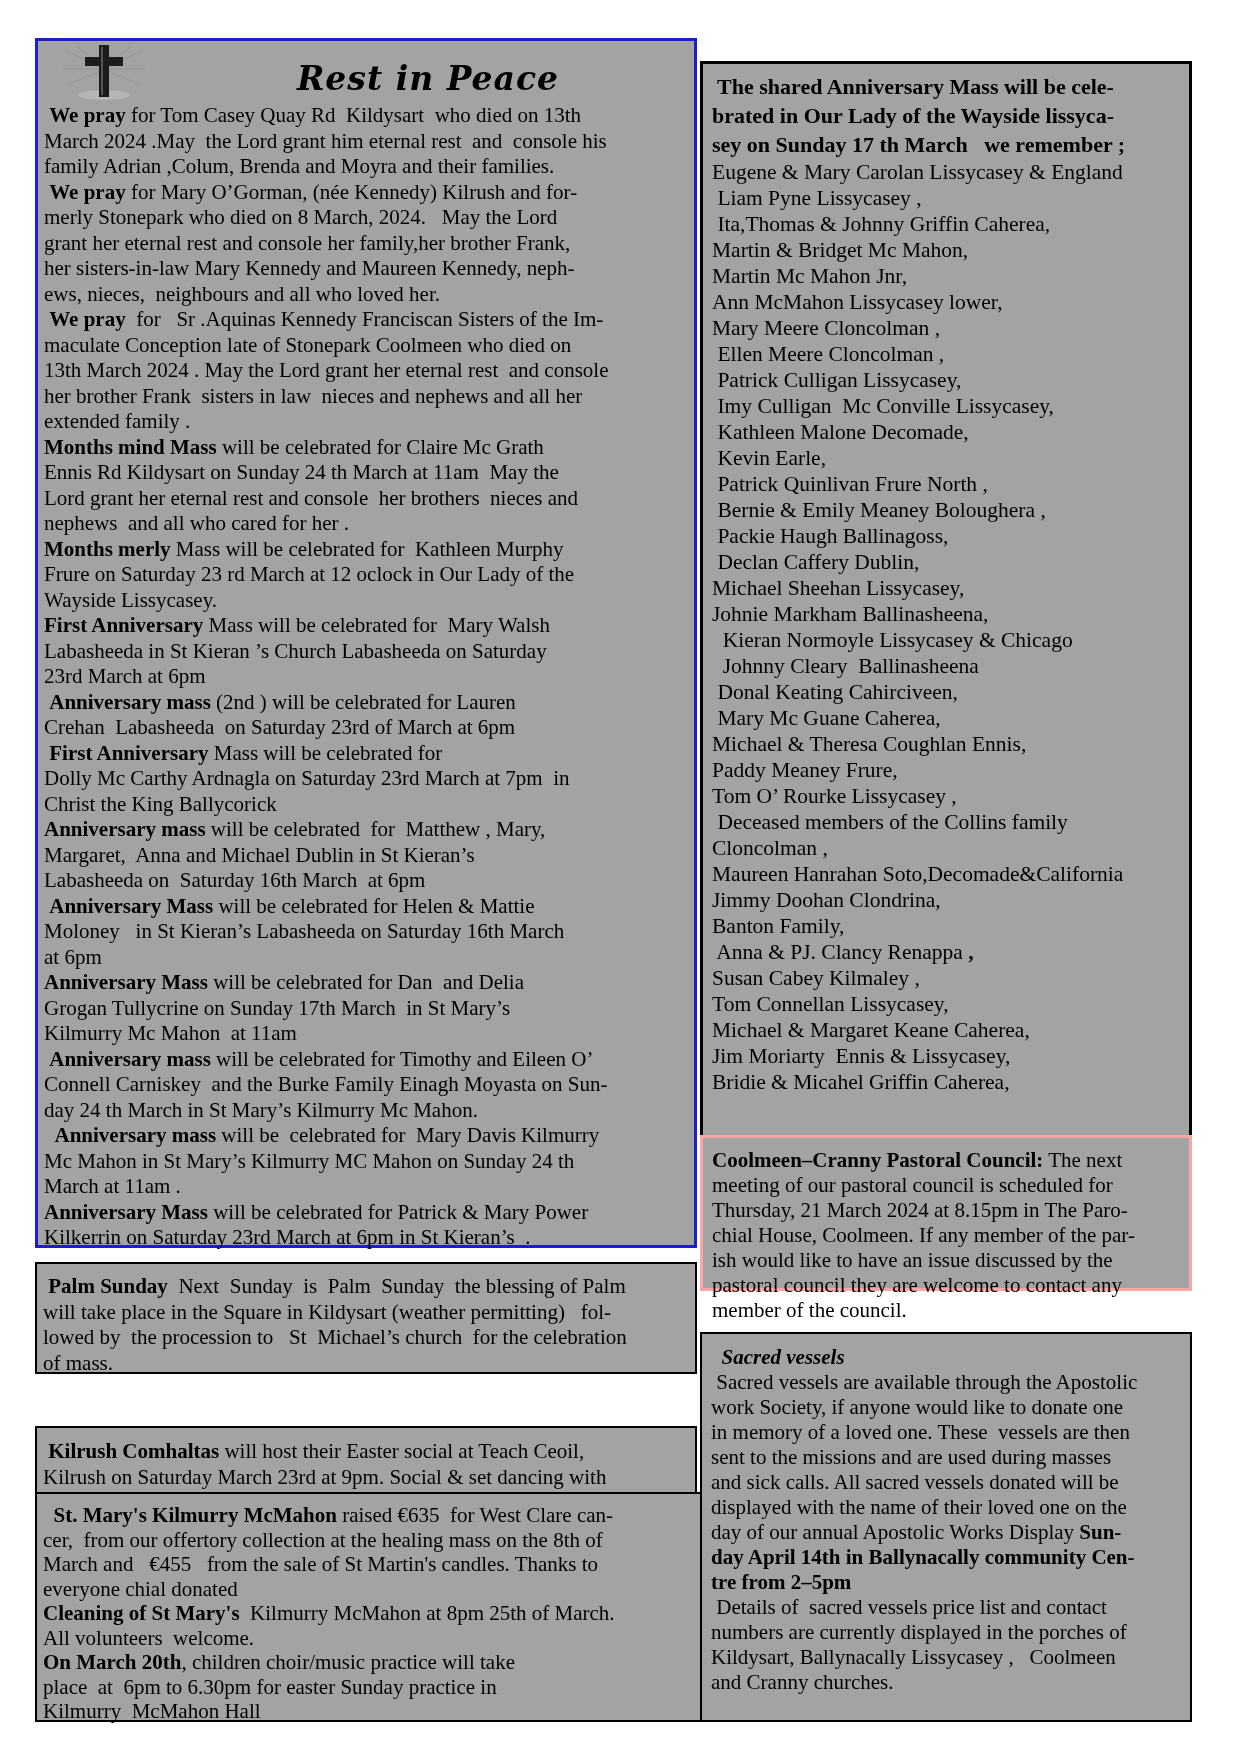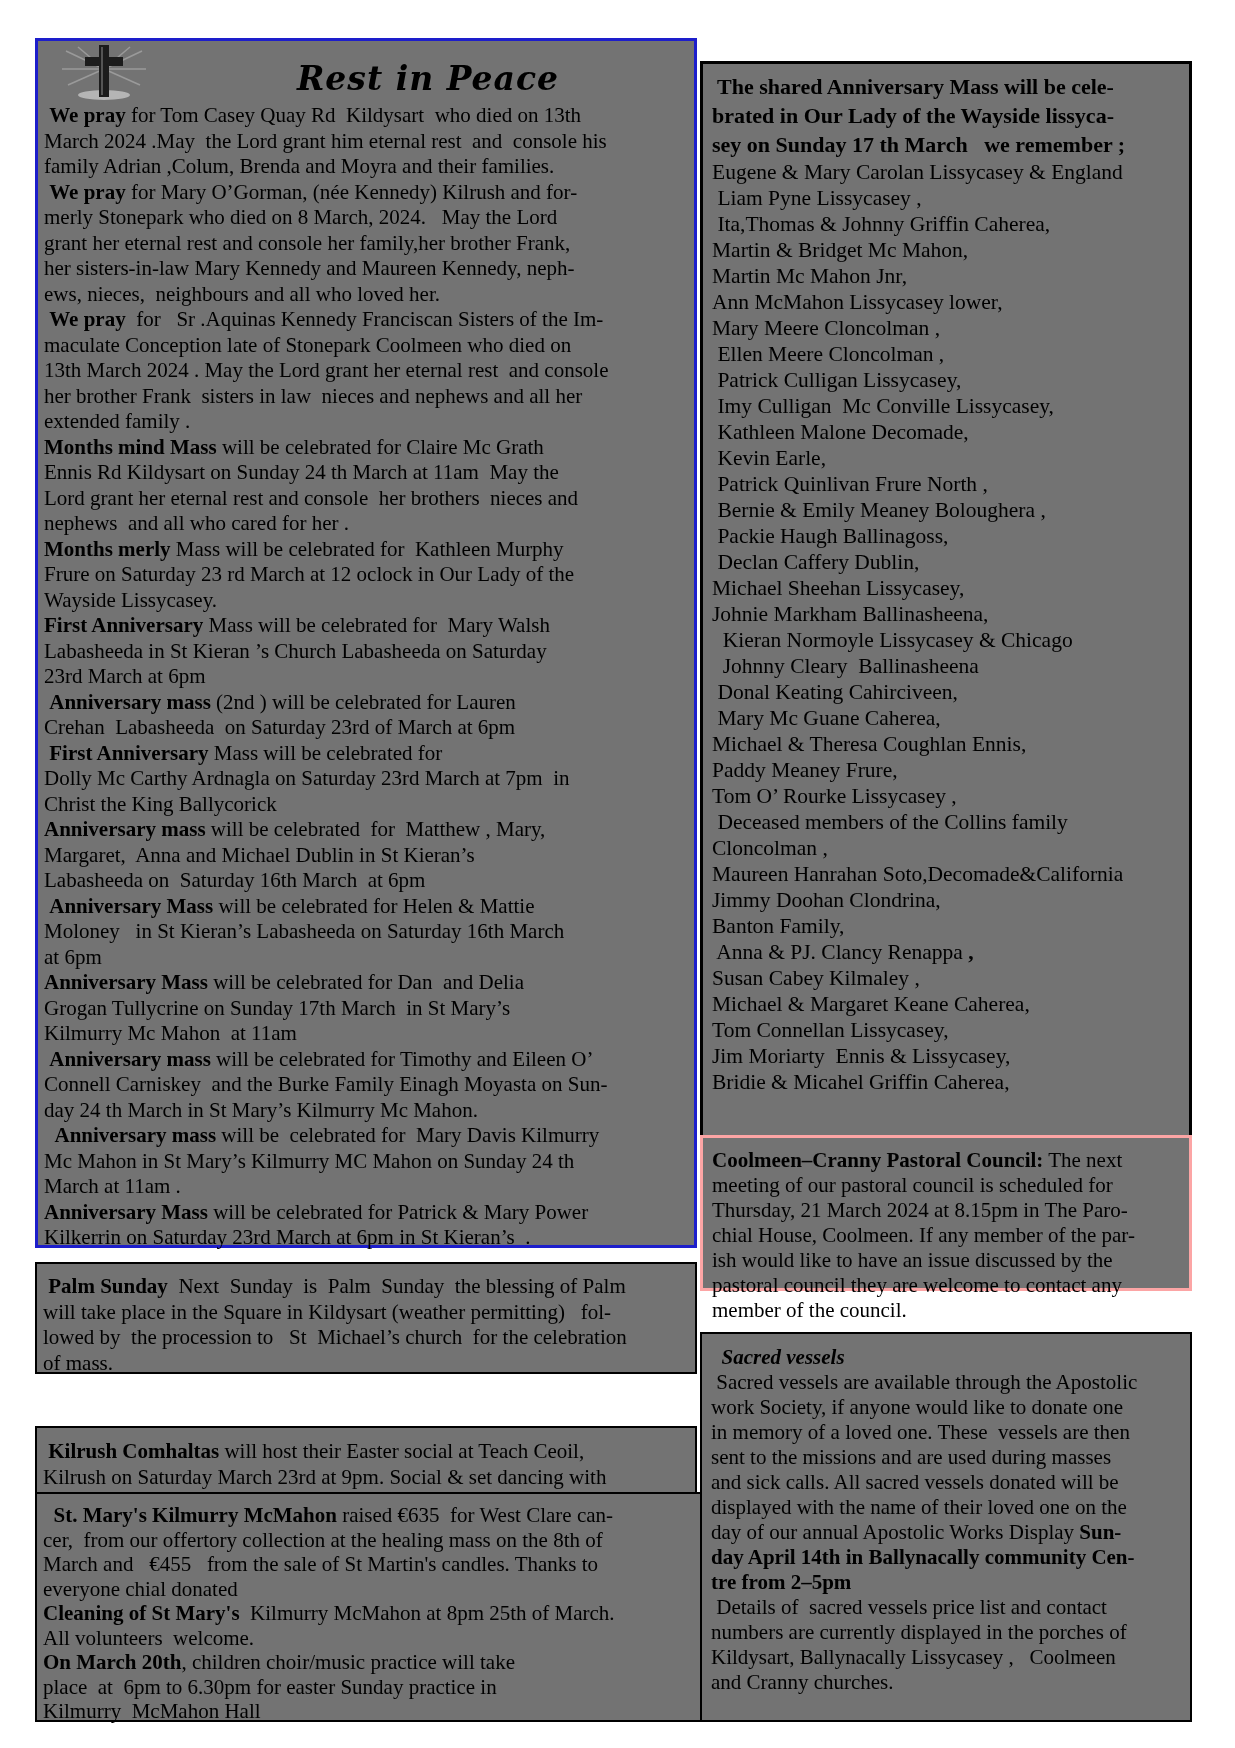--- a/index.html
+++ b/index.html
@@ -1,21 +1,21 @@
 <!DOCTYPE html>
 <html><head>
 <meta charset="utf-8">
 <style>
   html,body{margin:0;padding:0;background:#ffffff;}
   body{
     width:1235px;height:1748px;position:relative;
     font-family:"Liberation Serif","DejaVu Serif",serif;
     color:#000;
   }
-  .box{position:absolute;box-sizing:border-box;background:#737373;}
+  .box{position:absolute;box-sizing:border-box;background:#a3a3a3;}
   .ln{white-space:pre;overflow:visible;}
   .ln span.b{font-weight:bold;}
   .ln span.i{font-style:italic;}
 
   
   #box-rip{left:35px;top:38px;width:662px;height:1210px;border:3px solid #1d1ecb;padding:2px 6px 0 6px;}
   #box-rip .ln{font-size:21px;line-height:25.5px;}
   .rip-head{display:flex;align-items:flex-start;height:60px;}
   .cross-wrap{width:110px;padding-left:14px;}
   .rip-title{flex:1;text-align:center;font-weight:bold;font-size:33px;padding-top:16px;
@@ -174,22 +174,22 @@
       <div class="ln"><span>Michael &amp; Theresa Coughlan Ennis,</span></div>
       <div class="ln"><span>Paddy Meaney Frure,</span></div>
       <div class="ln"><span>Tom O’ Rourke Lissycasey ,</span></div>
       <div class="ln"><span> Deceased members of the Collins family</span></div>
       <div class="ln"><span>Cloncolman ,</span></div>
       <div class="ln"><span>Maureen Hanrahan Soto,Decomade&amp;California</span></div>
       <div class="ln"><span>Jimmy Doohan Clondrina,</span></div>
       <div class="ln"><span>Banton Family,</span></div>
       <div class="ln"><span> Anna &amp; PJ. Clancy Renappa </span><span class="b">,</span></div>
       <div class="ln"><span>Susan Cabey Kilmaley ,</span></div>
+      <div class="ln"><span>Tom Connellan Lissycasey,</span></div>
       <div class="ln"><span>Michael &amp; Margaret Keane Caherea,</span></div>
-      <div class="ln"><span>Tom Connellan Lissycasey,</span></div>
       <div class="ln"><span>Jim Moriarty  Ennis &amp; Lissycasey,</span></div>
       <div class="ln"><span>Bridie &amp; Micahel Griffin Caherea,</span></div>
     </div>
 </div>
 
 <div class="box" id="box-pastoral">
   <div>
       <div class="ln"><span class="b">Coolmeen–Cranny Pastoral Council:</span><span> The next</span></div>
       <div class="ln"><span>meeting of our pastoral council is scheduled for</span></div>
       <div class="ln"><span>Thursday, 21 March 2024 at 8.15pm in The Paro-</span></div>

